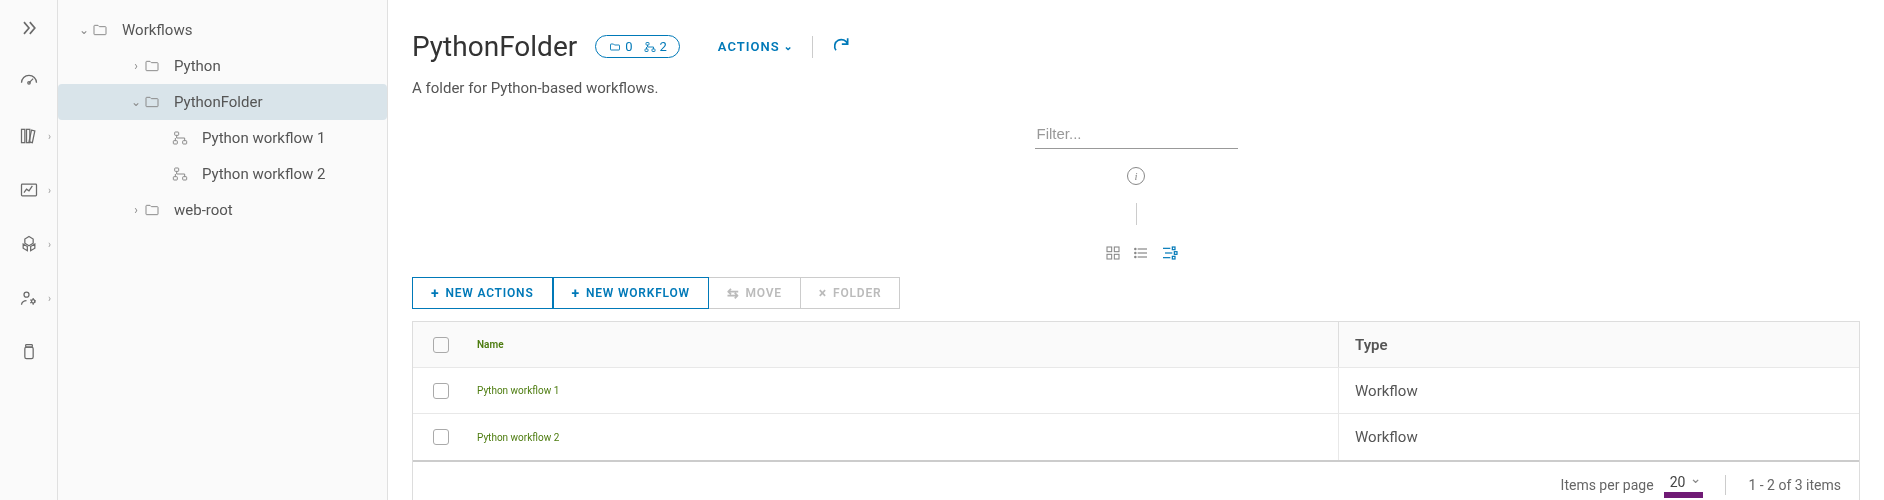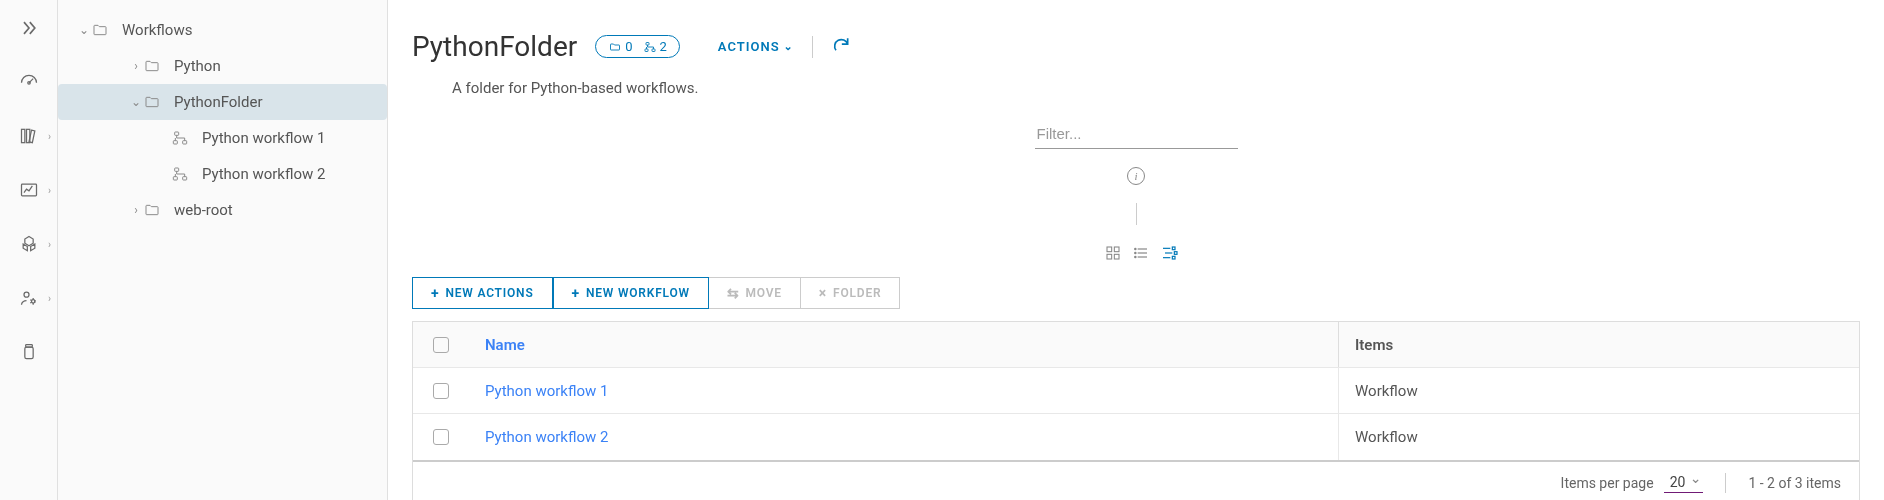--- a/index.html
+++ b/index.html
@@ -138,21 +138,20 @@
     .refresh-btn {
       color: #0079b8;
       cursor: pointer;
     }
     .refresh-btn svg { width: 20px; height: 20px; fill: none; stroke: #0079b8; stroke-width: 2; }
 
     .description {
       font-size: 15px;
       color: #555;
       margin-bottom: 22px;
-      margin-left: 40px;
     }
 
     .filter-row {
       display: flex;
       align-items: center;
       gap: 18px;
       margin-bottom: 14px;
       flex-direction: column;
     }
     .filter-input {
@@ -249,27 +248,26 @@
     }
     .chk {
       width: 16px;
       height: 16px;
       border: 1.5px solid #aaa;
       border-radius: 3px;
     }
     .tcell-name {
       flex: 1;
       padding-left: 8px;
-      font-size: 15px;
-      color: #3b82f6;
+      font-size: 10px;
+      color: #4d7c0f;
       border-right: 1px solid #e8e8e8;
       height: 100%;
       display: flex;
       align-items: center;
-      margin-left: 8px;
     }
     .trow.header .tcell-name { border-right: 1px solid #ddd; }
     .tcell-type {
       width: 520px;
       padding-left: 16px;
       font-size: 15px;
       color: #555;
     }
 
     .table-footer {
@@ -281,21 +279,21 @@
       gap: 22px;
       font-size: 14px;
       color: #666;
     }
     .ipp {
       display: flex;
       align-items: center;
       gap: 10px;
     }
     .ipp-select {
-      border-bottom: 1px solid #701a75;
+      border-bottom: 6px solid #701a75;
       padding: 2px 18px 2px 6px;
       color: #444;
       position: relative;
       cursor: pointer;
     }
     .ipp-select::after {
       content: "⌄";
       position: absolute;
       right: 2px;
       top: -2px;
@@ -516,21 +514,21 @@
       <span>FOLDER</span>
     </div>
   </div>
 
   <div class="table">
     <div class="trow header">
       <div class="tcell-check">
           <div class="chk"></div>
         </div>
       <div class="tcell-name">Name</div>
-      <div class="tcell-type">Items</div>
+      <div class="tcell-type">Type</div>
     </div>
     <div id="table-body">
         <div class="trow">
           <div class="tcell-check">
             <div class="chk"></div>
           </div>
           <div class="tcell-name">Python workflow 1</div>
           <div class="tcell-type">Workflow</div>
         </div>
         <div class="trow">

